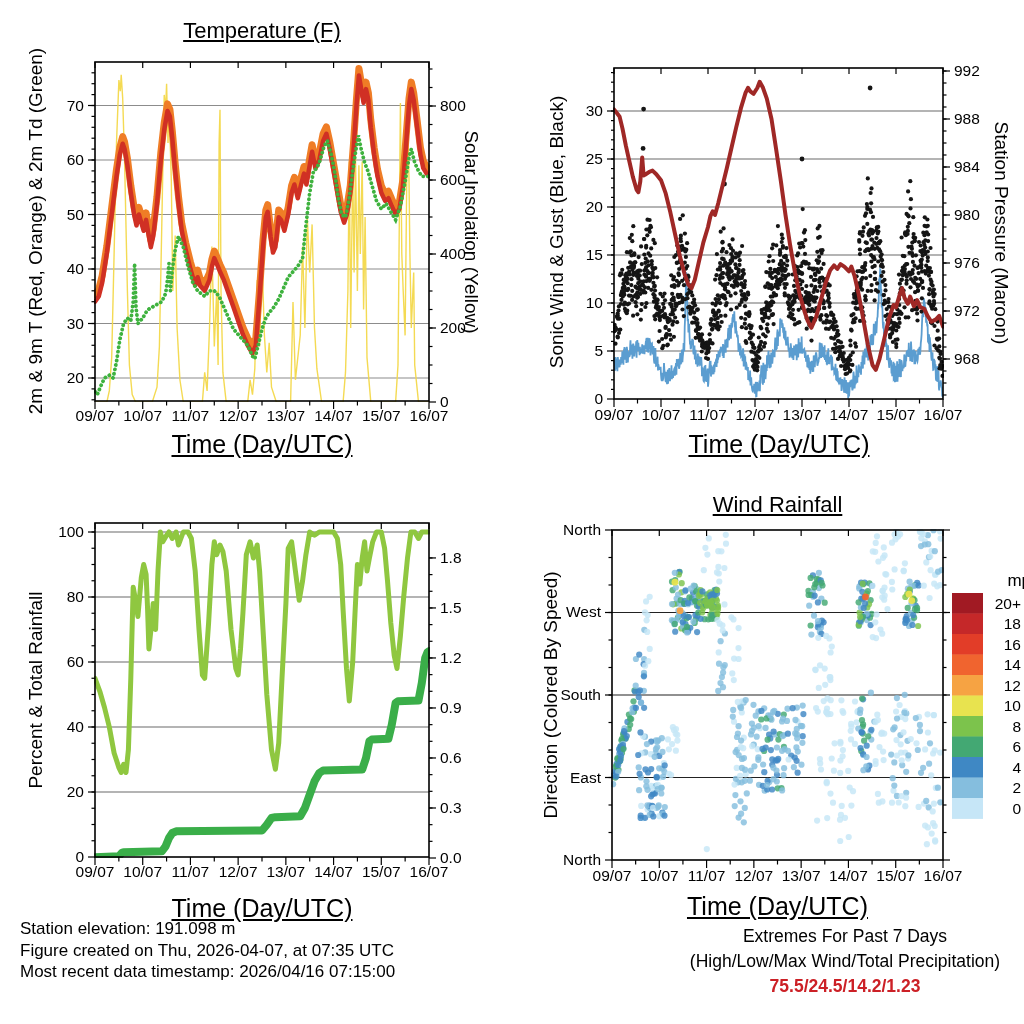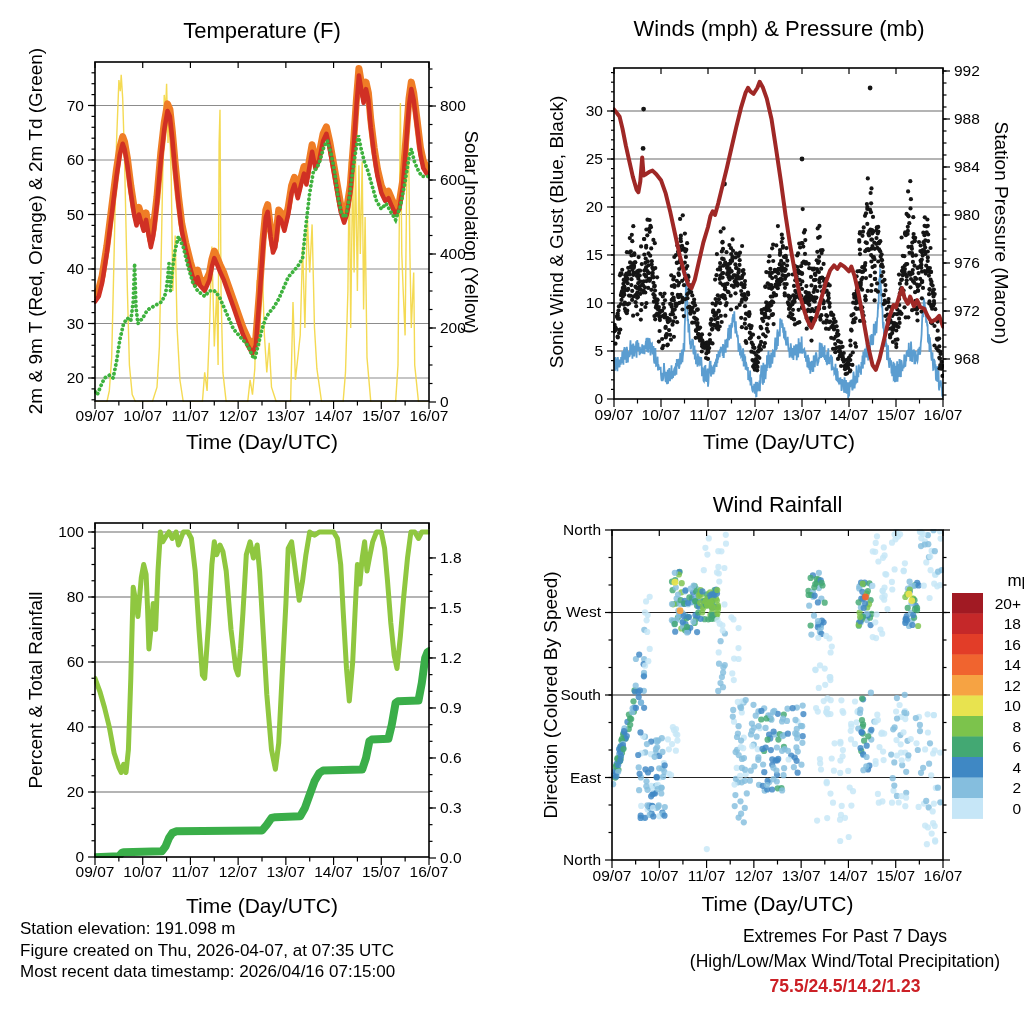--- a/index.html
+++ b/index.html
@@ -1,21 +1,21 @@
 <!DOCTYPE html>
 <html><head>
 <meta charset="utf-8">
 <style>
   html,body{margin:0;padding:0;background:#fff;}
   #fig{position:relative;width:1024px;height:1024px;background:#ffffff;
        font-family:"Liberation Sans",sans-serif;color:#000;overflow:hidden;}
   #plots{position:absolute;left:0;top:0;}
   .t{position:absolute;white-space:nowrap;color:#000;}
-  .title{font-size:22px;text-align:center;}
-  .xlab{font-size:21px;text-align:center;}
+  .title{font-size:22px;text-align:center;text-decoration:underline;}
+  .xlab{font-size:25px;text-align:center;text-decoration:underline;}
   .vlab{font-size:19px;transform:translate(-50%,-50%) rotate(-90deg);}
   .vlabR{font-size:19px;transform:translate(-50%,-50%) rotate(90deg);}
   .footer{font-size:17px;line-height:21.6px;}
   .extremes{font-size:17.5px;line-height:25px;text-align:center;}
   .extremes .vals{font-weight:bold;}
   .mphlab{font-size:17px;text-align:center;margin-left:20px;}
   svg text{font-family:"Liberation Sans",sans-serif;}
 </style>
 </head>
 <body>
@@ -2727,21 +2727,20 @@
         <rect x="952" y="757.0" width="31" height="20.9" fill="#3f88c4"></rect>
         <text x="1021" y="772.75" text-anchor="end" font-size="15.5" fill="#000">4</text>
         <rect x="952" y="777.5" width="31" height="20.9" fill="#85bede"></rect>
         <text x="1021" y="793.25" text-anchor="end" font-size="15.5" fill="#000">2</text>
         <rect x="952" y="798.0" width="31" height="20.9" fill="#c6e6f7"></rect>
         <text x="1021" y="813.75" text-anchor="end" font-size="15.5" fill="#000">0</text>
       </g>
     </svg>
 
   <div class="t title" style="left:95px;top:18px;width:334px">Temperature (F)</div>
-  <div class="t title" style="left:614px;top:16px;width:330px">Winds (mph) &amp; Pressure (mb)</div>
   <div class="t title" style="left:612px;top:492px;width:331px">Wind Rainfall</div>
 
   <div class="t xlab" style="left:95px;top:430px;width:334px">Time (Day/UTC)</div>
   <div class="t xlab" style="left:614px;top:430px;width:330px">Time (Day/UTC)</div>
   <div class="t xlab" style="left:95px;top:894px;width:334px">Time (Day/UTC)</div>
   <div class="t xlab" style="left:612px;top:892px;width:331px">Time (Day/UTC)</div>
 
   <div class="t vlab" style="left:36px;top:231px">2m &amp; 9m T (Red, Orange) &amp; 2m Td (Green)</div>
   <div class="t vlabR" style="left:471px;top:232px">Solar Insolation (Yellow)</div>
   <div class="t vlab" style="left:557px;top:232px">Sonic Wind &amp; Gust (Blue, Black)</div>

